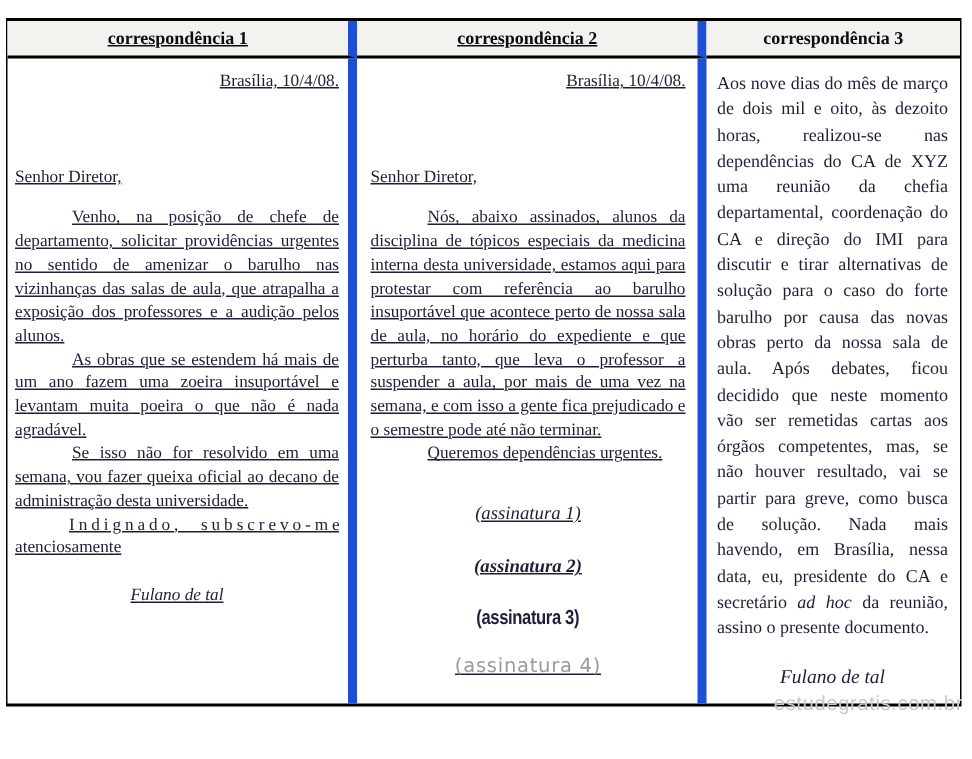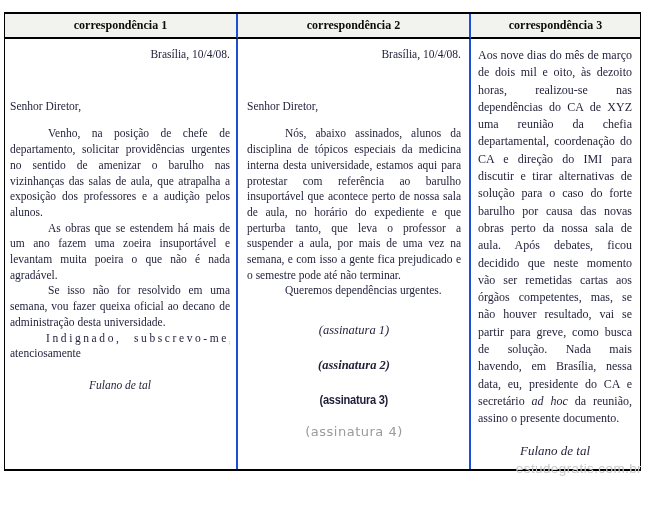--- a/index.html
+++ b/index.html
@@ -31,26 +31,26 @@
     line-height:23px;
     text-align:center;
     color:#0c0c0c;
   }
   .bcell{
     box-sizing:border-box;
     overflow:hidden;
     font-size:11.5px;
     line-height:15.7px;
   }
-  .cdiv{border-right:2px solid #1d4ed8;}
+  .cdiv{border-right:6px solid #1d4ed8;text-decoration:underline;}
   .cell-1{padding:8px 6px 0 5px;}
   .cell-2{padding:8px 8px 0 9px;}
   .cell-3{padding:8px 8px 0 7px;font-size:12px;line-height:17.3px;}
   .date-line{text-align:right;}
-  .salutation{margin-top:36px;}
+  .salutation{margin-top:48px;}
   .para{text-align:justify;text-indent:38px;margin:0;}
   .para-first{margin-top:12px;}
   .closing-spaced{
     text-indent:36px;
     letter-spacing:2.6px;
     word-spacing:7px;
     white-space:nowrap;
     overflow:hidden;
   }
   .sig-script{

